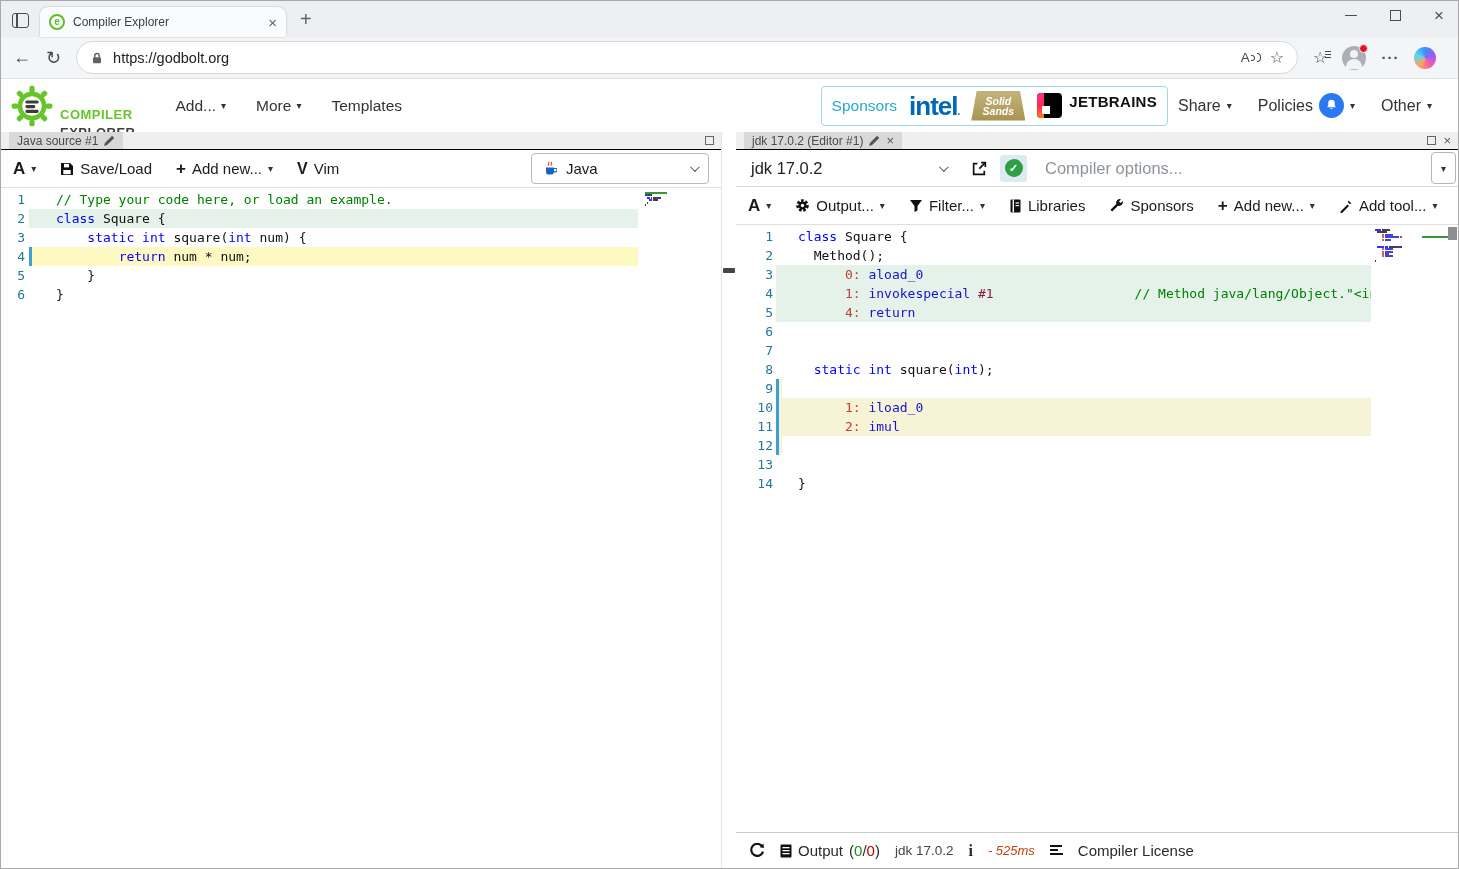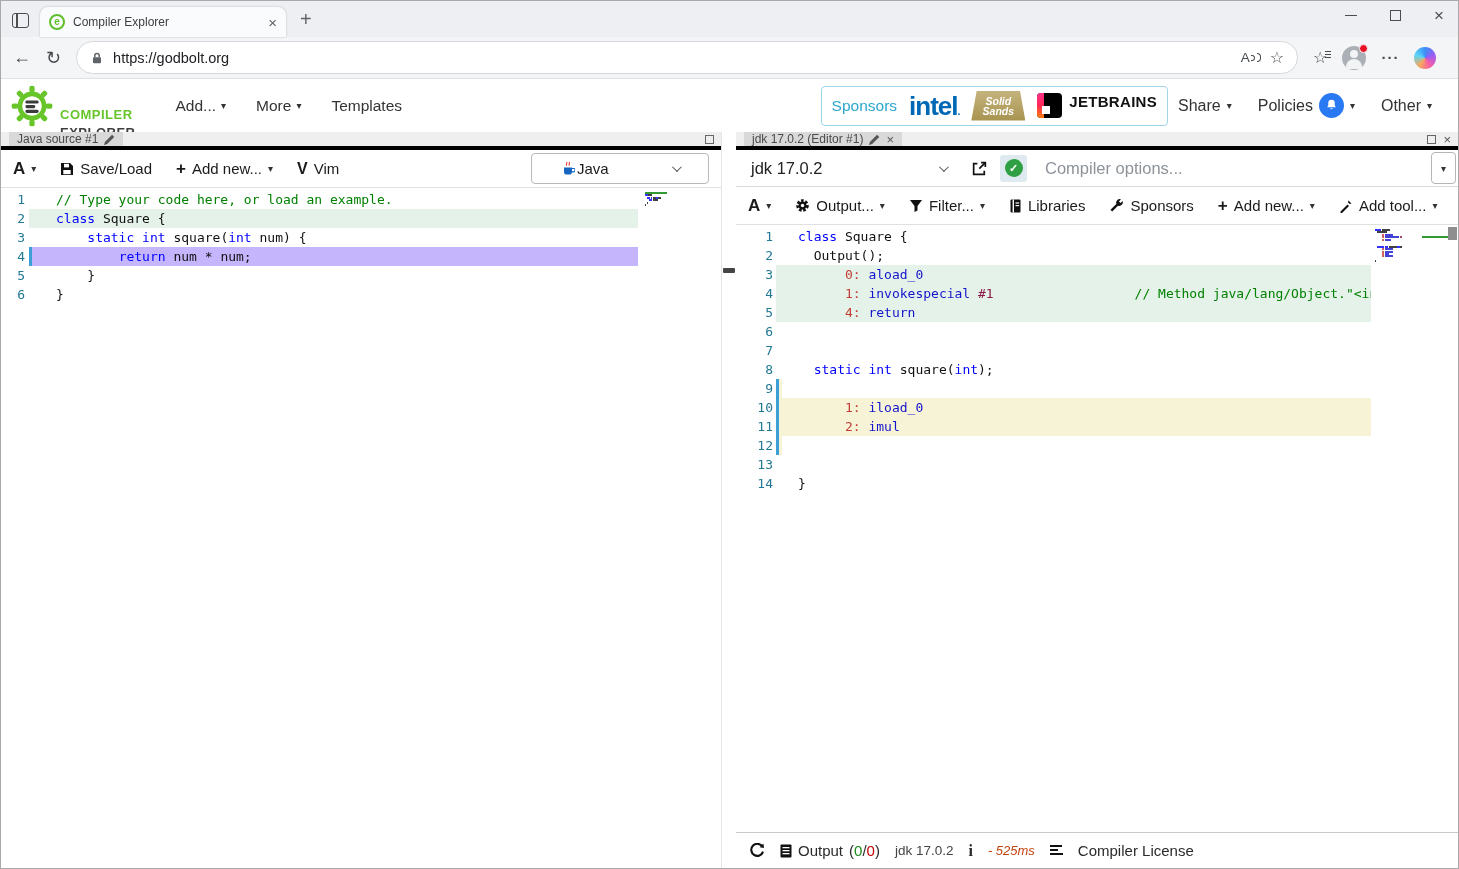--- a/index.html
+++ b/index.html
@@ -61,33 +61,33 @@
   .bell { width:25px; height:25px; border-radius:50%; background:#2979f2; display:flex; align-items:center; justify-content:center; }
 
   
   .workspace { position:absolute; top:131px; bottom:0; left:0; right:0; display:flex; background:#fff; }
   .pane { display:flex; flex-direction:column; min-width:0; }
   .pane-left { width:720px; }
   .splitter { width:15px; background:#fff; border-left:1px solid #e4e4e4; position:relative; }
   .splitter .handle { position:absolute; left:1px; top:136px; width:12px; height:5px; background:#454545; border-radius:1px; }
   .pane-right { flex:1; }
 
-  .tabstrip { height:18px; background:#efefef; border-bottom:4px solid #000000; display:flex; align-items:stretch; font-size:12px; color:#4a4a4a; }
+  .tabstrip { height:18px; background:#efefef; border-bottom:1px solid #000000; display:flex; align-items:stretch; font-size:12px; color:#4a4a4a; }
   .gl-tab { background:#d9d9d9; padding:0 8px; margin-left:8px; display:flex; align-items:center; gap:6px; white-space:nowrap; }
   .strip-spacer { flex:1; }
   .strip-ico { display:flex; align-items:center; margin-right:7px; color:#555; }
   .mini-sq { width:9px; height:9px; border:1.2px solid #666; }
   .strip-x { font-size:13px; color:#555; line-height:1; }
 
   .ed-toolbar { height:38px; background:#fff; border-bottom:1px solid #e0e0e0; display:flex; align-items:center; padding:0 12px; gap:24px; font-size:15px; color:#1b1b1b; }
   .tb-btn { display:flex; align-items:center; gap:6px; white-space:nowrap; }
   .tb-A { font-weight:bold; font-size:17px; }
   .tb-plus { font-size:17px; font-weight:bold; }
   .vim-v { font-weight:bold; font-size:16px; }
-  .lang-select { margin-left:auto; width:178px; height:31px; border:1px solid #b9b9b9; border-radius:4px; display:flex; align-items:center; gap:2px; padding:0 29px; font-size:15px; }
+  .lang-select { margin-left:auto; width:178px; height:31px; border:1px solid #b9b9b9; border-radius:4px; display:flex; align-items:center; gap:9px; padding:0 11px; font-size:15px; }
   .chev { width:7px; height:7px; border-right:1.7px solid #555; border-bottom:1.7px solid #555; transform:rotate(45deg) translateY(-2px); }
   .lang-select .chev { margin-left:auto; }
 
   .compiler-row { height:37px; border-bottom:1px solid #dadada; display:flex; align-items:center; }
   .compiler-select { width:225px; padding:0 15px; display:flex; align-items:center; font-size:16.5px; color:#222; }
   .compiler-select .chev { margin-left:auto; }
   .popout { margin:0 12px 0 10px; display:flex; }
   .check-badge { width:27px; height:27px; background:#dfeaf0; border-radius:3px; display:flex; align-items:center; justify-content:center; }
   .check-circle { width:18px; height:18px; border-radius:50%; background:#2ea043; color:#fff; font-size:11px; font-weight:bold; display:flex; align-items:center; justify-content:center; }
   .options-input { flex:1; border:none; outline:none; font-size:16.5px; padding-left:18px; color:#222; font-family:"Liberation Sans",sans-serif; }
@@ -100,21 +100,21 @@
   .gutter { flex:none; text-align:right; color:#237893; }
   #ed-src .gutter { width:28px; padding-right:4px; }
   #ed-asm .gutter { width:40px; padding-right:3px; }
   .marker { flex:none; width:6px; position:relative; }
   .marker.on::before { content:""; position:absolute; left:0; top:0; bottom:0; width:3px; background:#3c9fd6; }
   .code-content { flex:none; overflow:hidden; }
   #ed-src .code-content { width:603px; padding-left:21px; }
   #ed-asm .code-content { width:589px; padding-left:16px; }
   .hl-green .code-content, .hl-green .marker { background:#e4f2e9; }
   .hl-yellow .code-content, .hl-yellow .marker { background:#f7f3d6; }
-  .hl-blue .code-content, .hl-blue .marker { background:#c4b5fd; }
+  .hl-blue .code-content, .hl-blue .marker { background:#fef9c3; }
   .tk-comment { color:#008000; }
   .tk-kw { color:#0000ff; }
   .tk-plain { color:#111; }
   .tk-num { color:#c33c33; }
   .tk-op { color:#1414cc; }
   .tk-ref { color:#8b1c48; }
   .minimap { position:absolute; top:4px; overflow:hidden; }
   #mm-src { left:644px; width:24px; }
   #mm-asm { left:639px; width:74px; }
   .mm-row { position:relative; height:2.4px; }
@@ -471,21 +471,21 @@
               <span class="mm tk-num" style="left: 6.6px; width: 2.2px;"></span>
               <span class="mm tk-op" style="left: 9.9px; width: 7.7px;"></span>
             </div>
             <div class="mm-row"></div>
             <div class="mm-row">
               <span class="mm tk-plain" style="left: 0px; width: 1.1px;"></span>
             </div>
           </div>
         <div class="scroll-thumb"></div>
       <div class="code-row"><span class="gutter">1</span><span class="marker"></span><span class="code-content"><span class="tk-kw">class</span><span class="tk-plain"> Square {</span></span></div>
-          <div class="code-row"><span class="gutter">2</span><span class="marker"></span><span class="code-content"><span class="tk-plain">  Output();</span></span></div>
+          <div class="code-row"><span class="gutter">2</span><span class="marker"></span><span class="code-content"><span class="tk-plain">  Method();</span></span></div>
           <div class="code-row hl-green"><span class="gutter">3</span><span class="marker"></span><span class="code-content"><span class="tk-plain">      </span><span class="tk-num">0:</span><span class="tk-op"> aload_0</span></span></div>
           <div class="code-row hl-green"><span class="gutter">4</span><span class="marker"></span><span class="code-content"><span class="tk-plain">      </span><span class="tk-num">1:</span><span class="tk-op"> invokespecial </span><span class="tk-ref">#1</span><span class="tk-plain">                  </span><span class="tk-comment">// Method java/lang/Object."&lt;init&gt;":()V</span></span></div>
           <div class="code-row hl-green"><span class="gutter">5</span><span class="marker"></span><span class="code-content"><span class="tk-plain">      </span><span class="tk-num">4:</span><span class="tk-op"> return</span></span></div>
           <div class="code-row"><span class="gutter">6</span><span class="marker"></span><span class="code-content"></span></div>
           <div class="code-row"><span class="gutter">7</span><span class="marker"></span><span class="code-content"></span></div>
           <div class="code-row"><span class="gutter">8</span><span class="marker"></span><span class="code-content"><span class="tk-plain">  </span><span class="tk-kw">static</span><span class="tk-plain"> </span><span class="tk-kw">int</span><span class="tk-plain"> square(</span><span class="tk-kw">int</span><span class="tk-plain">);</span></span></div>
           <div class="code-row hl-yellow"><span class="gutter">9</span><span class="marker on"></span></div>
           <div class="code-row hl-yellow"><span class="gutter">10</span><span class="marker on"></span><span class="code-content"><span class="tk-plain">      </span><span class="tk-num">1:</span><span class="tk-op"> iload_0</span></span></div>
           <div class="code-row hl-yellow"><span class="gutter">11</span><span class="marker on"></span><span class="code-content"><span class="tk-plain">      </span><span class="tk-num">2:</span><span class="tk-op"> imul</span></span></div>
           <div class="code-row hl-yellow"><span class="gutter">12</span><span class="marker on"></span></div>

